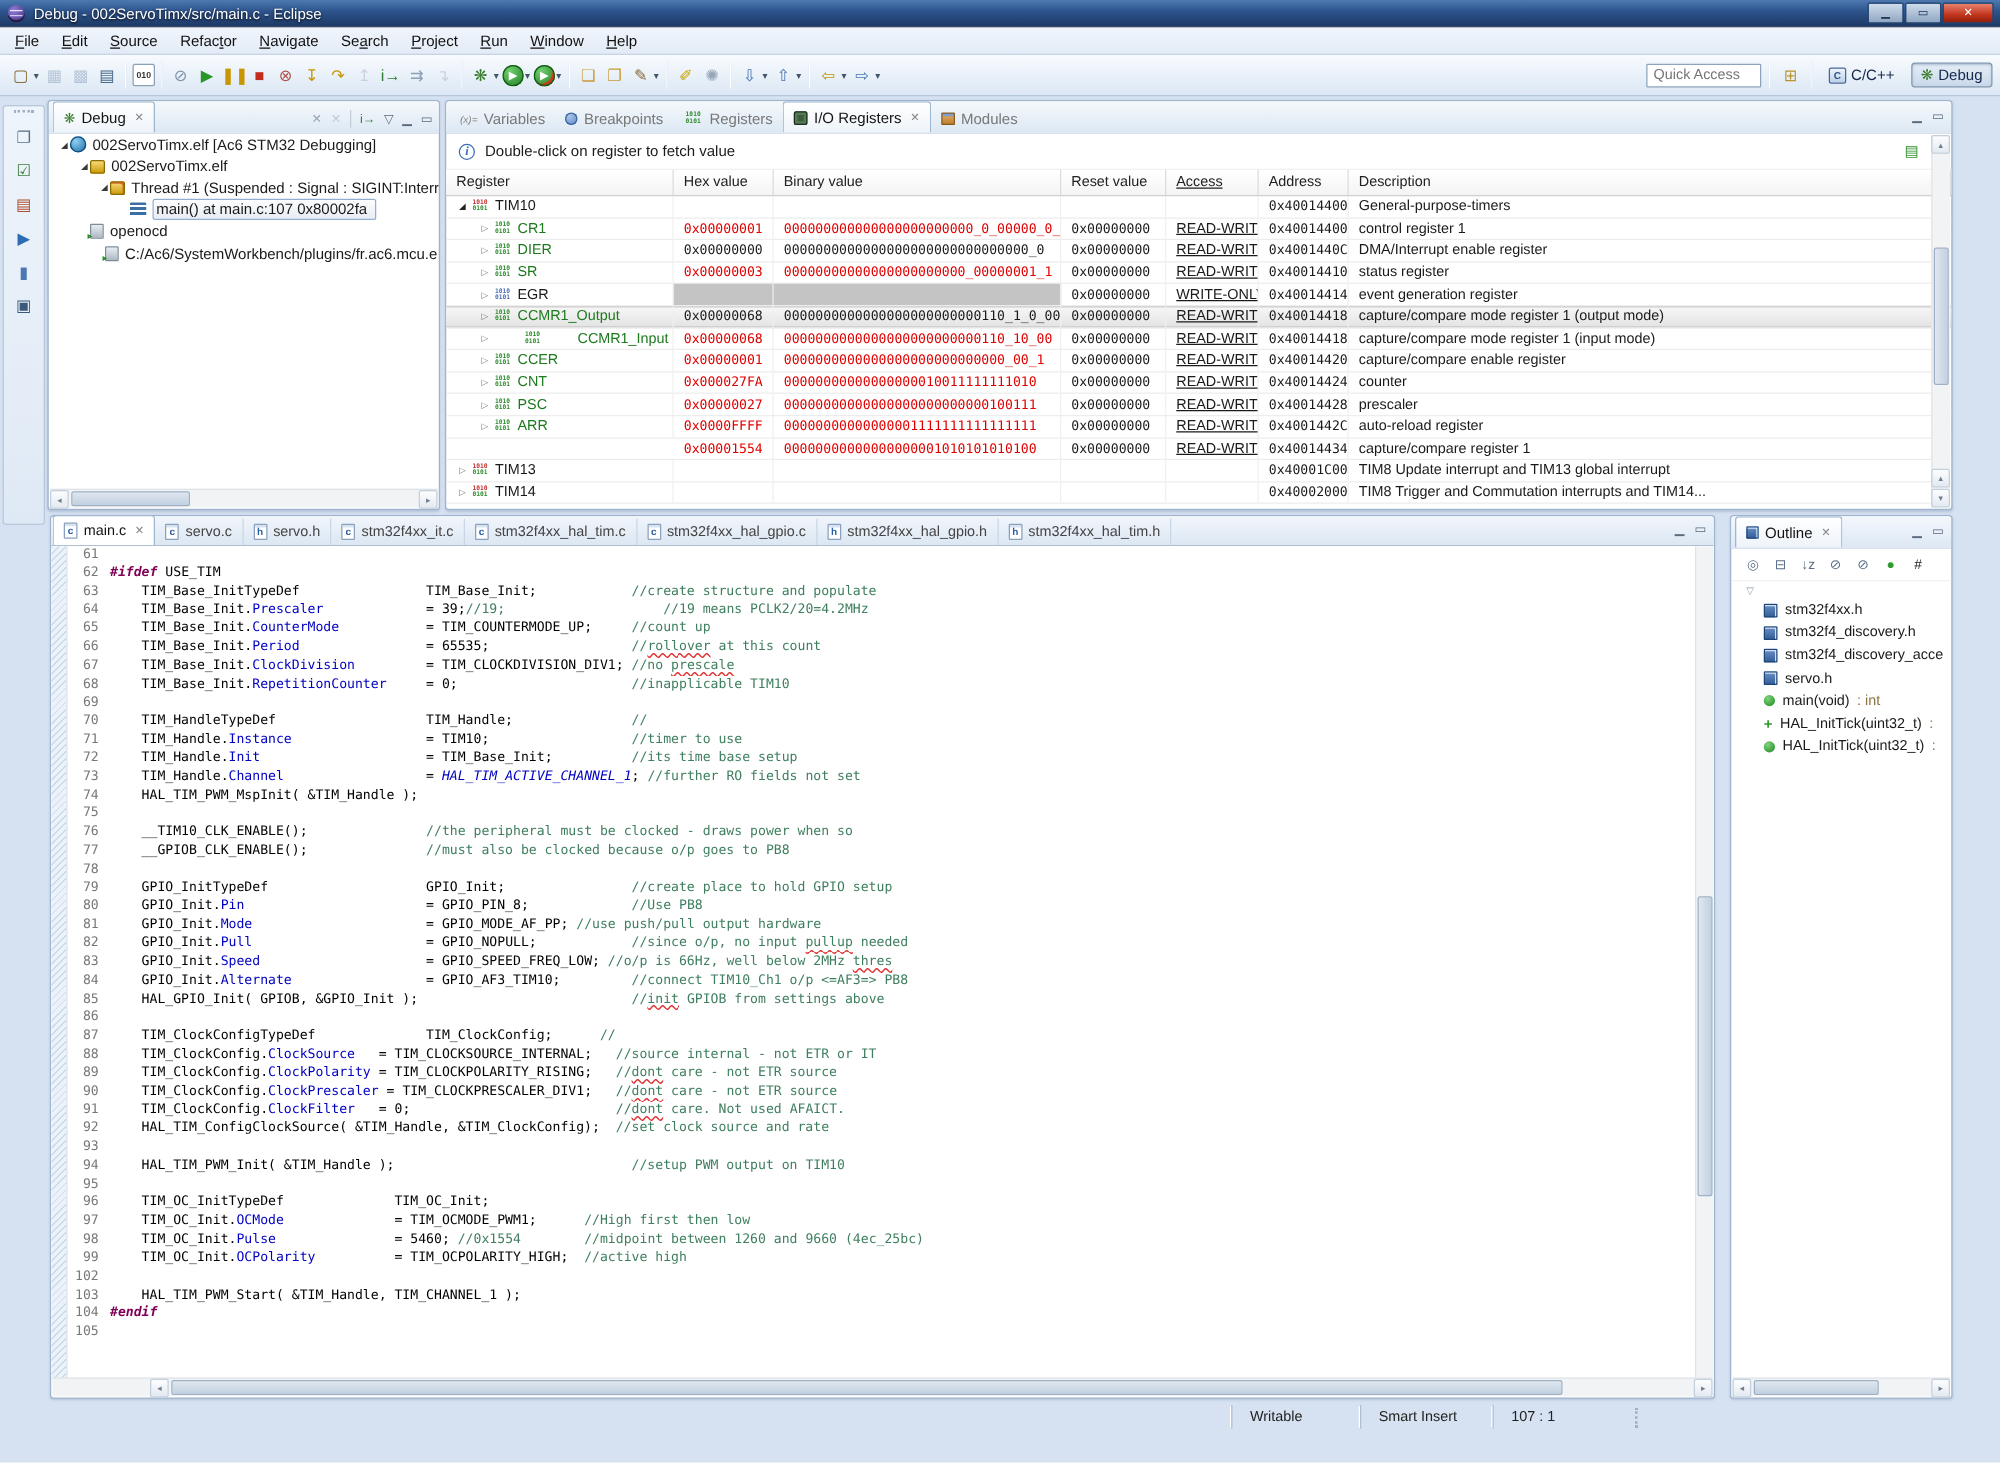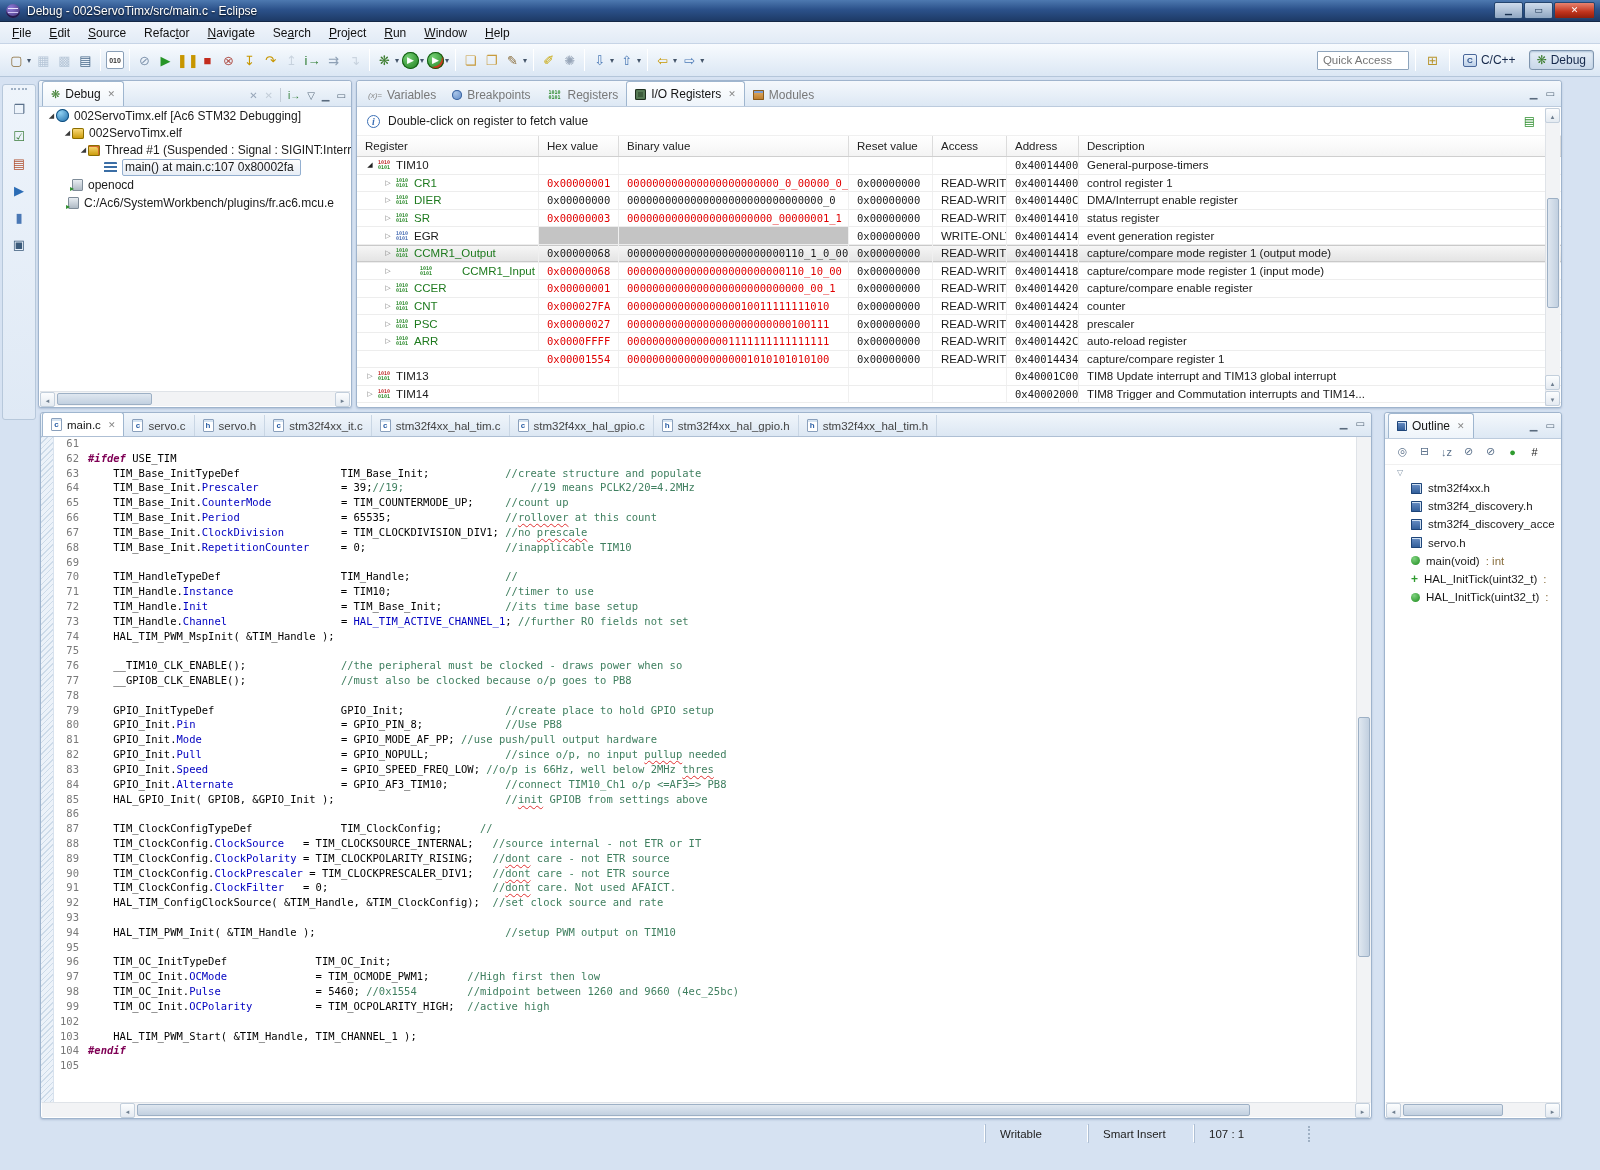--- a/index.html
+++ b/index.html
@@ -65,21 +65,21 @@
   .ti-modules-icon{width:11px;height:10px;background:linear-gradient(#e8b36a,#b97a2a);box-shadow:inset 0 0 0 1px #8a5a1a, inset 0 3px 0 0 #7f9fd0;border-radius:1px;}
   .ti-io-registers-icon{width:11px;height:11px;background:#3c5c3c;border-radius:2px;box-shadow:inset 0 0 0 1px #1d2d1d, inset 0 0 0 3px #557a55;position:relative;}
   .info-row{height:29px;display:flex;align-items:center;padding-left:10px;gap:8px;border-bottom:1px solid #f0f0f0;}
   .info-ic{width:13px;height:13px;border-radius:50%;border:1px solid #3b6fb5;color:#3b6fb5;font:italic bold 10px "Liberation Serif",serif;text-align:center;line-height:12px;flex:none;}
   .reg-header{height:21px;display:flex;border-bottom:1px solid #cfcfcf;background:linear-gradient(#ffffff,#f4f4f4);font-size:11.5px;color:#222;}
   .reg-header .hc{display:flex;align-items:center;padding-left:8px;border-right:1px solid #dcdcdc;}
   .reg-rows{position:relative;}
   .reg-row{height:17.6px;display:flex;border-bottom:1px solid #ededed;font-size:11.5px;align-items:stretch;}
   .reg-row.selected{background:linear-gradient(#f7f7f7,#e3e3e3);box-shadow:inset 0 1px 0 #c9c9c9, inset 0 -1px 0 #c9c9c9;}
   .rc{display:flex;align-items:center;padding-left:8px;border-right:1px solid #f0f0f0;overflow:hidden;white-space:nowrap;}
-  .c0{width:182px;flex:none;}.c1{width:80px;flex:none;}.c2{width:230px;flex:none;}.c3{width:84px;flex:none;}.c4{width:74px;flex:none;}.c5{width:72px;flex:none;}.c6{flex:1;border-right:none;}
+  .c0{width:182px;flex:none;}.c1{width:80px;flex:none;}.c2{width:230px;flex:none;}.c3{width:84px;flex:none;}.c4{width:74px;flex:none;text-decoration:underline;}.c5{width:72px;flex:none;}.c6{flex:1;border-right:none;}
   .mono{font-family:"DejaVu Sans Mono",monospace;font-size:10.5px;}
   .val-red{color:#e00000;}
   .val-gray{background:#c4c4c4;}
   .reg-arrow{width:10px;font-size:7px;color:#777;text-align:center;flex:none;}
   .reg-arrow.exp{color:#222;}
   .bits{width:16px;flex:none;margin:0 4px 0 1px;text-align:center;}
   .bits div{font:bold 5px "DejaVu Sans Mono",monospace;line-height:5px;}
   .bits .g{color:#2e8b2e;}.bits .b{color:#4a6fb5;}.bits .r{color:#c03030;}
   .reg-name{color:#1e7a1e;}
   .reg-name.plain{color:#1a1a1a;}
@@ -94,21 +94,21 @@
   .ftab{height:21px;display:flex;align-items:center;gap:5px;padding:0 8px;font-size:11.5px;color:#444;border-right:1px solid #c9d6e4;white-space:nowrap;}
   .ftab.active{height:24px;background:#fff;border:1px solid #9fb6cf;border-bottom:none;border-radius:3px 3px 0 0;color:#111;}
   .fico{width:11px;height:13px;background:#fff;border:1px solid #8aa0bc;border-radius:1px;font:bold 8px "Liberation Sans",sans-serif;color:#2b5fa5;text-align:center;line-height:12px;flex:none;box-shadow:inset 0 2px 0 #d6e4f2;}
   .ed-body{position:absolute;left:0;top:24px;right:0;bottom:15px;background:#fff;overflow:hidden;}
   .fold-strip{position:absolute;left:0;top:0;bottom:0;width:13px;background:repeating-linear-gradient(135deg,#cddbe9 0 1px,#ecf2f9 1px 4px);border-right:1px solid #d8e2ee;}
   .code-lines{position:absolute;left:13px;top:0;right:15px;}
   .cl{height:14.82px;white-space:pre;font-family:"DejaVu Sans Mono",monospace;font-size:10.5px;color:#000;}
   .ln{display:inline-block;width:25px;text-align:right;margin-right:9px;color:#787878;}
   .ck{color:#7f0055;font-weight:bold;font-style:italic;}
   .cm{color:#0000c0;}
-  .ce{color:#0000c0;margin-top:30px;}
+  .ce{color:#0000c0;font-style:italic;margin-top:30px;}
   .cc{color:#3f7f5f;}
   .sq{text-decoration:underline;text-decoration-style:wavy;text-decoration-color:#e03030;text-decoration-thickness:1px;text-underline-offset:2px;}
   
   .ol-toolbar{height:26px;display:flex;align-items:center;gap:7px;padding-left:10px;border-bottom:1px solid #f0f0f0;}
   .ol-tb-ic{font-size:11px;color:#5a708a;width:15px;text-align:center;}
   .ol-chevron{font-size:8px;color:#8a9aac;padding:3px 0 2px 12px;}
   .ol-item{height:18.2px;display:flex;align-items:center;padding-left:26px;gap:6px;white-space:nowrap;overflow:hidden;font-size:11.5px;}
   .oli{flex:none;}
   .oli-include{width:11px;height:11px;border-radius:1px;background:linear-gradient(#6f94c9,#2d5a96);box-shadow:inset 0 0 0 1px #1d4478, inset -2px 2px 0 0 #cfe0f2;}
   .oli-method-public{width:9px;height:9px;border-radius:50%;background:radial-gradient(circle at 35% 30%,#7ed27e,#1d8a1d);}
@@ -256,21 +256,21 @@
         <span class="dt-ic ic-stack-frame"></span>
         <span class="dt-sel">
           <span>main() at main.c:107 0x80002fa</span>
         </span>
       </div>
       <div class="dt-row" style="padding-left: 24px;">
         <span class="dt-arrow"> </span>
         <span class="dt-ic ic-process"></span>
         <span>openocd</span>
       </div>
-      <div class="dt-row" style="padding-left: 20px;">
+      <div class="dt-row" style="padding-left: 36px;">
         <span class="dt-arrow"> </span>
         <span class="dt-ic ic-process"></span>
         <span>C:/Ac6/SystemWorkbench/plugins/fr.ac6.mcu.e</span>
       </div>
     </div>
   <div class="sb-h" style="left:1px;right:1px;bottom:1px;">
     <span class="sb-btn" style="left:0;top:0;">◂</span>
     <span class="sb-thumb h" style="left:17px;top:1px;width:95px;height:12px;"></span>
     <span class="sb-btn" style="right:0;top:0;">▸</span>
   </div>

